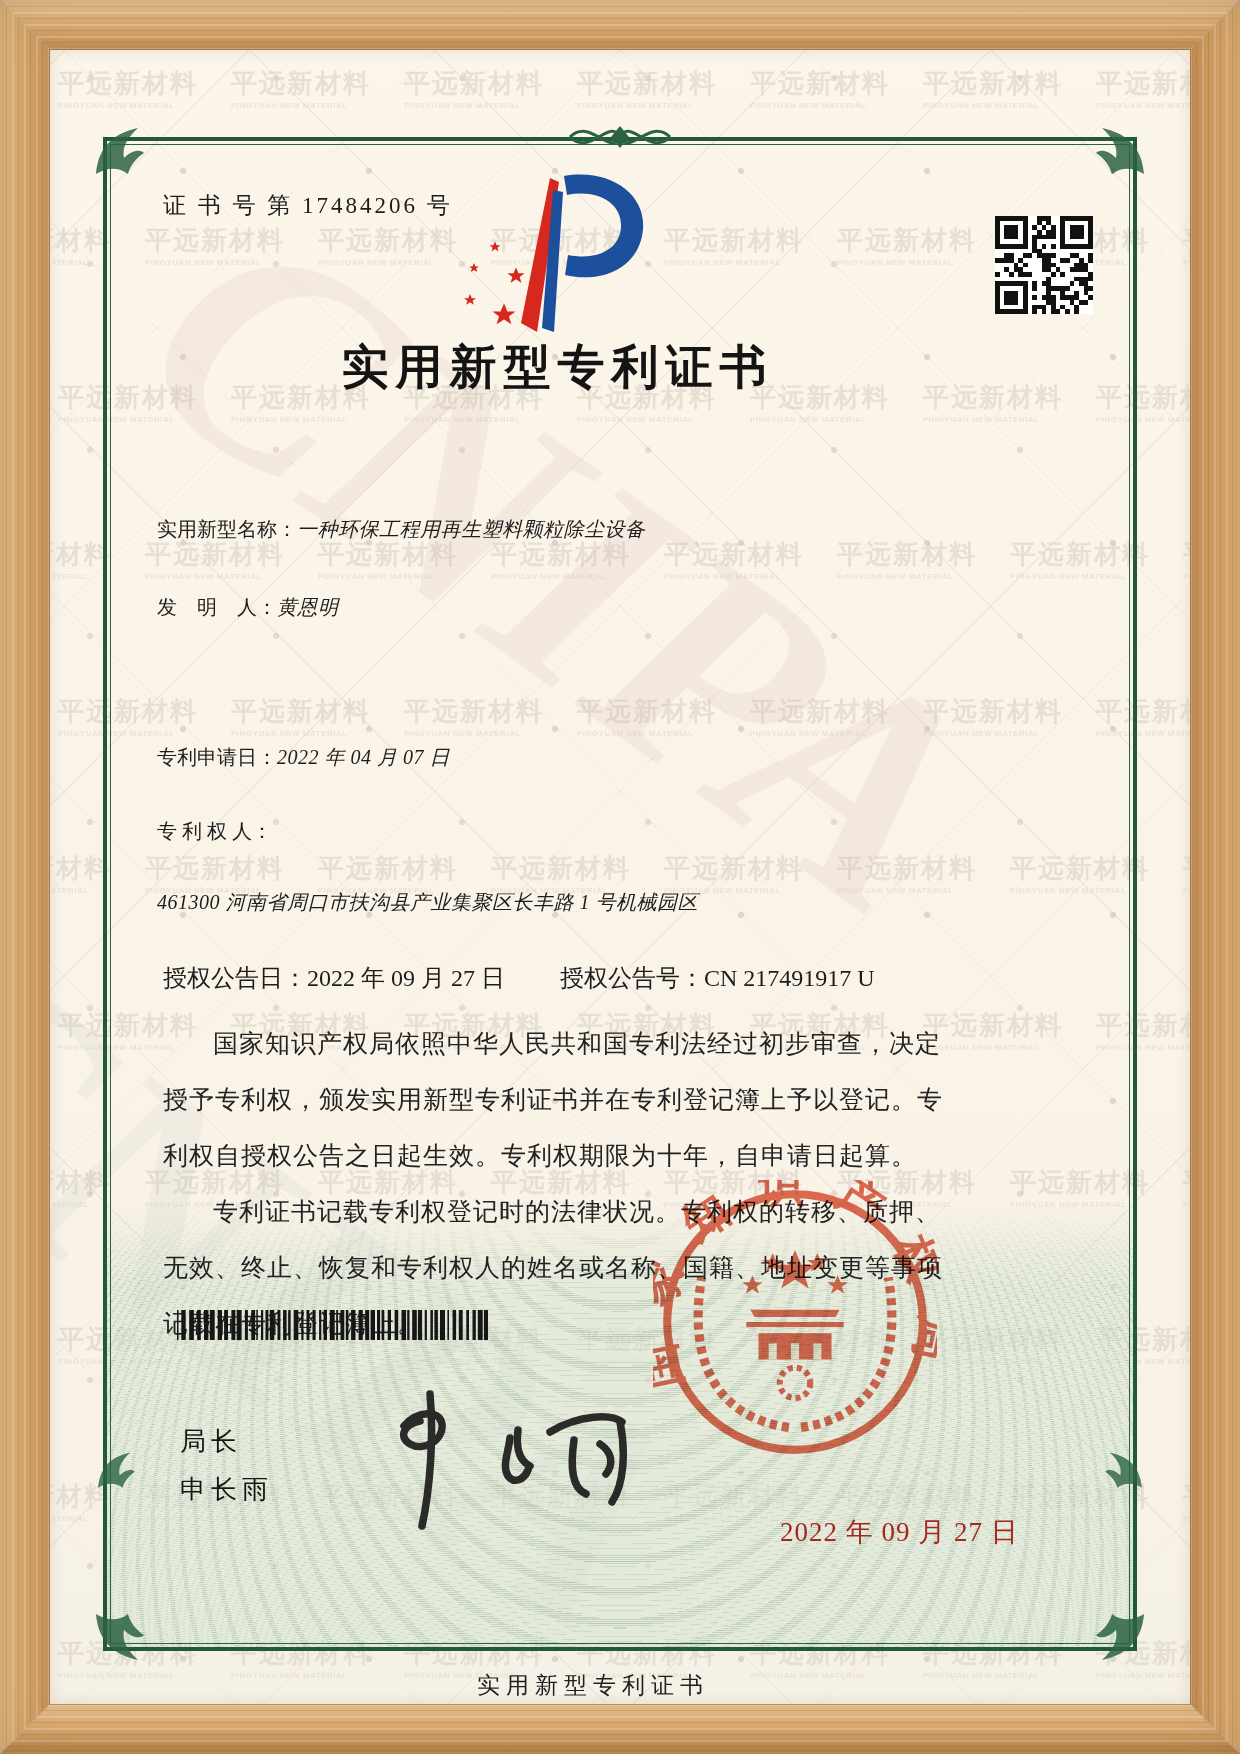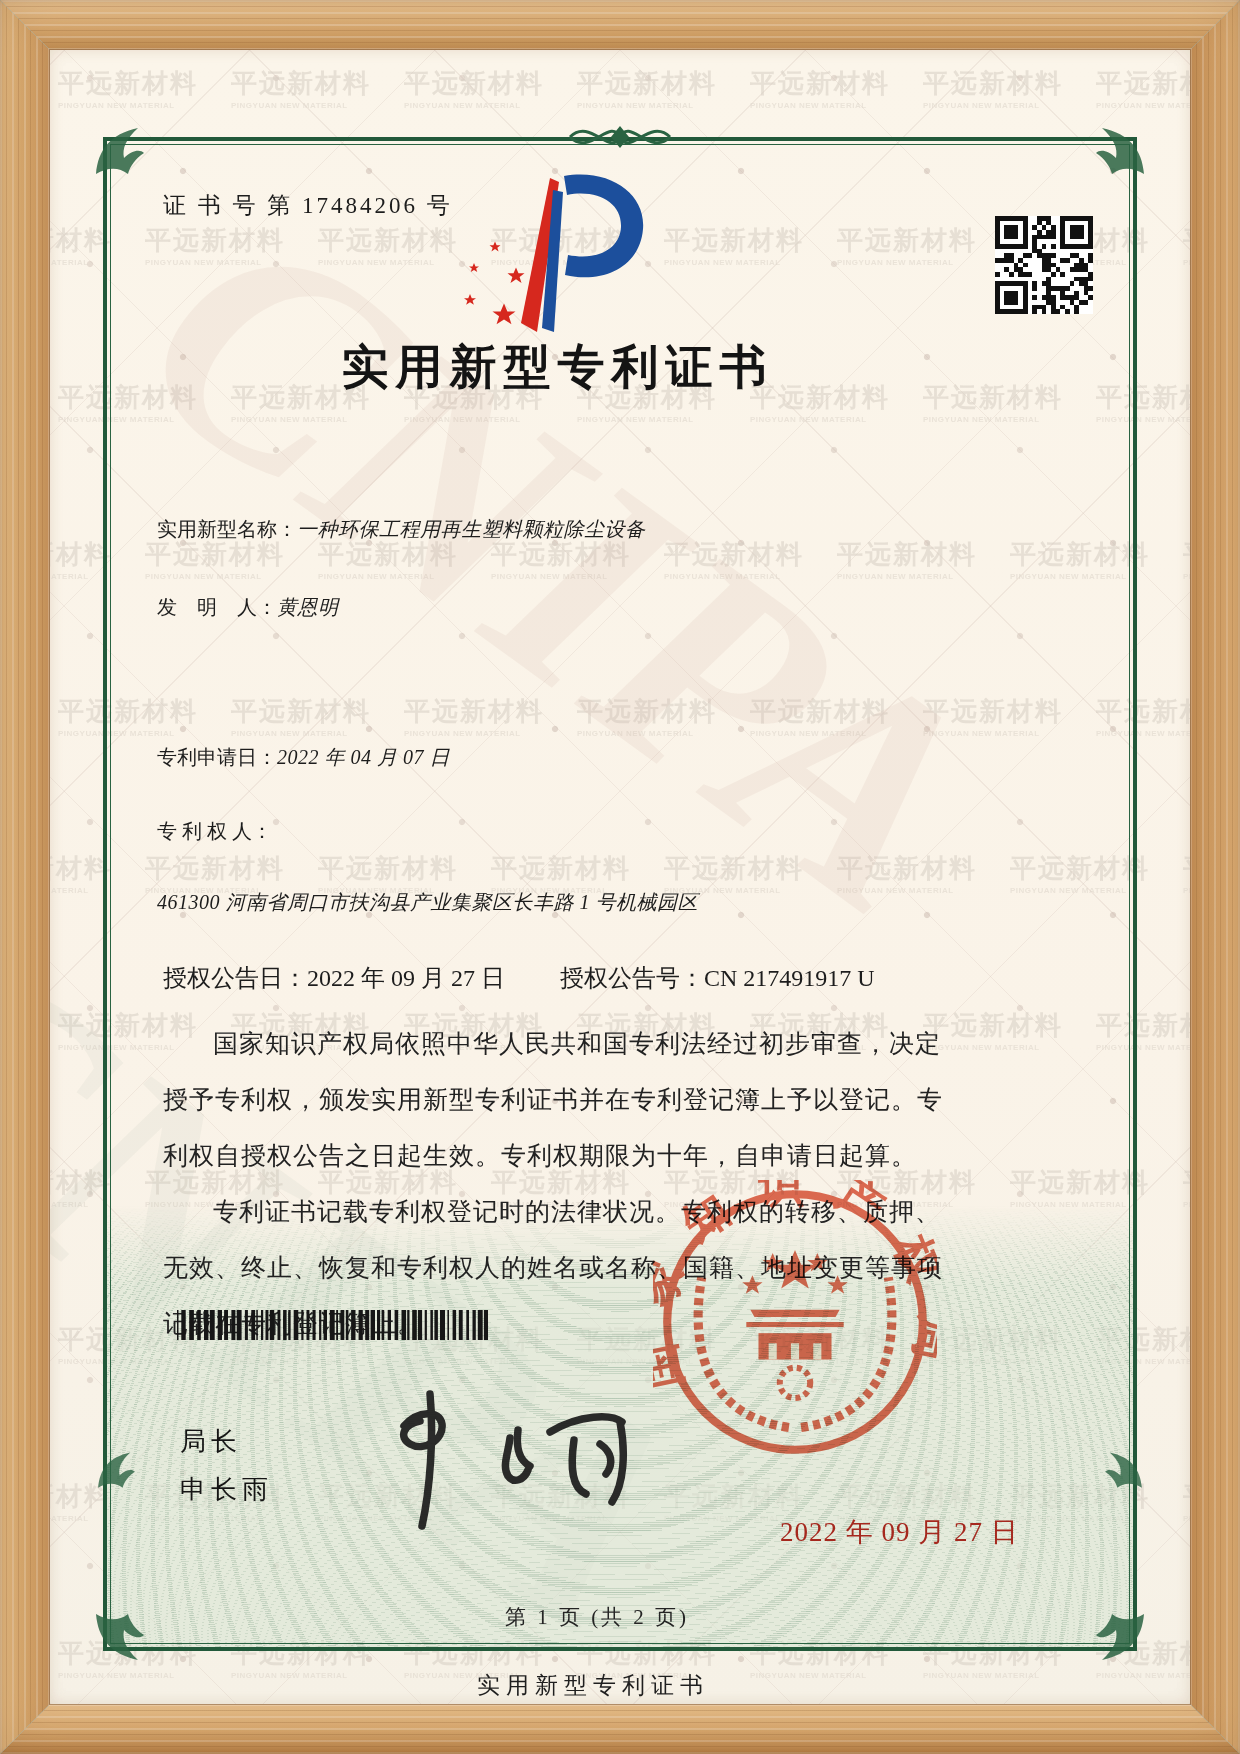--- a/index.html
+++ b/index.html
@@ -747,17 +747,16 @@
           <rect x="18" y="13" width="8" height="16" fill="#f5eee4"></rect>
           <path d="M-6,96 C-78,86 -106,30 -92,-52" stroke="#dd5f45" stroke-width="9" fill="none" stroke-dasharray="7 5"></path>
           <path d="M6,96 C78,86 106,30 92,-52" stroke="#dd5f45" stroke-width="9" fill="none" stroke-dasharray="7 5"></path>
           <circle cx="0" cy="52" r="15" fill="none" stroke="#dd5f45" stroke-width="6" stroke-dasharray="5 4"></circle>
         </g>
       </g>
     </svg>
   </div>
   <div class="seal-date">2022 年 09 月 27 日</div>
 
-  <div class="page-note">第 1 页 (共 2 页)</div>
   <div class="cont-note">实用新型专利证书</div>
 
   <div class="vignette"></div>
 </div>
 
 </body></html>

